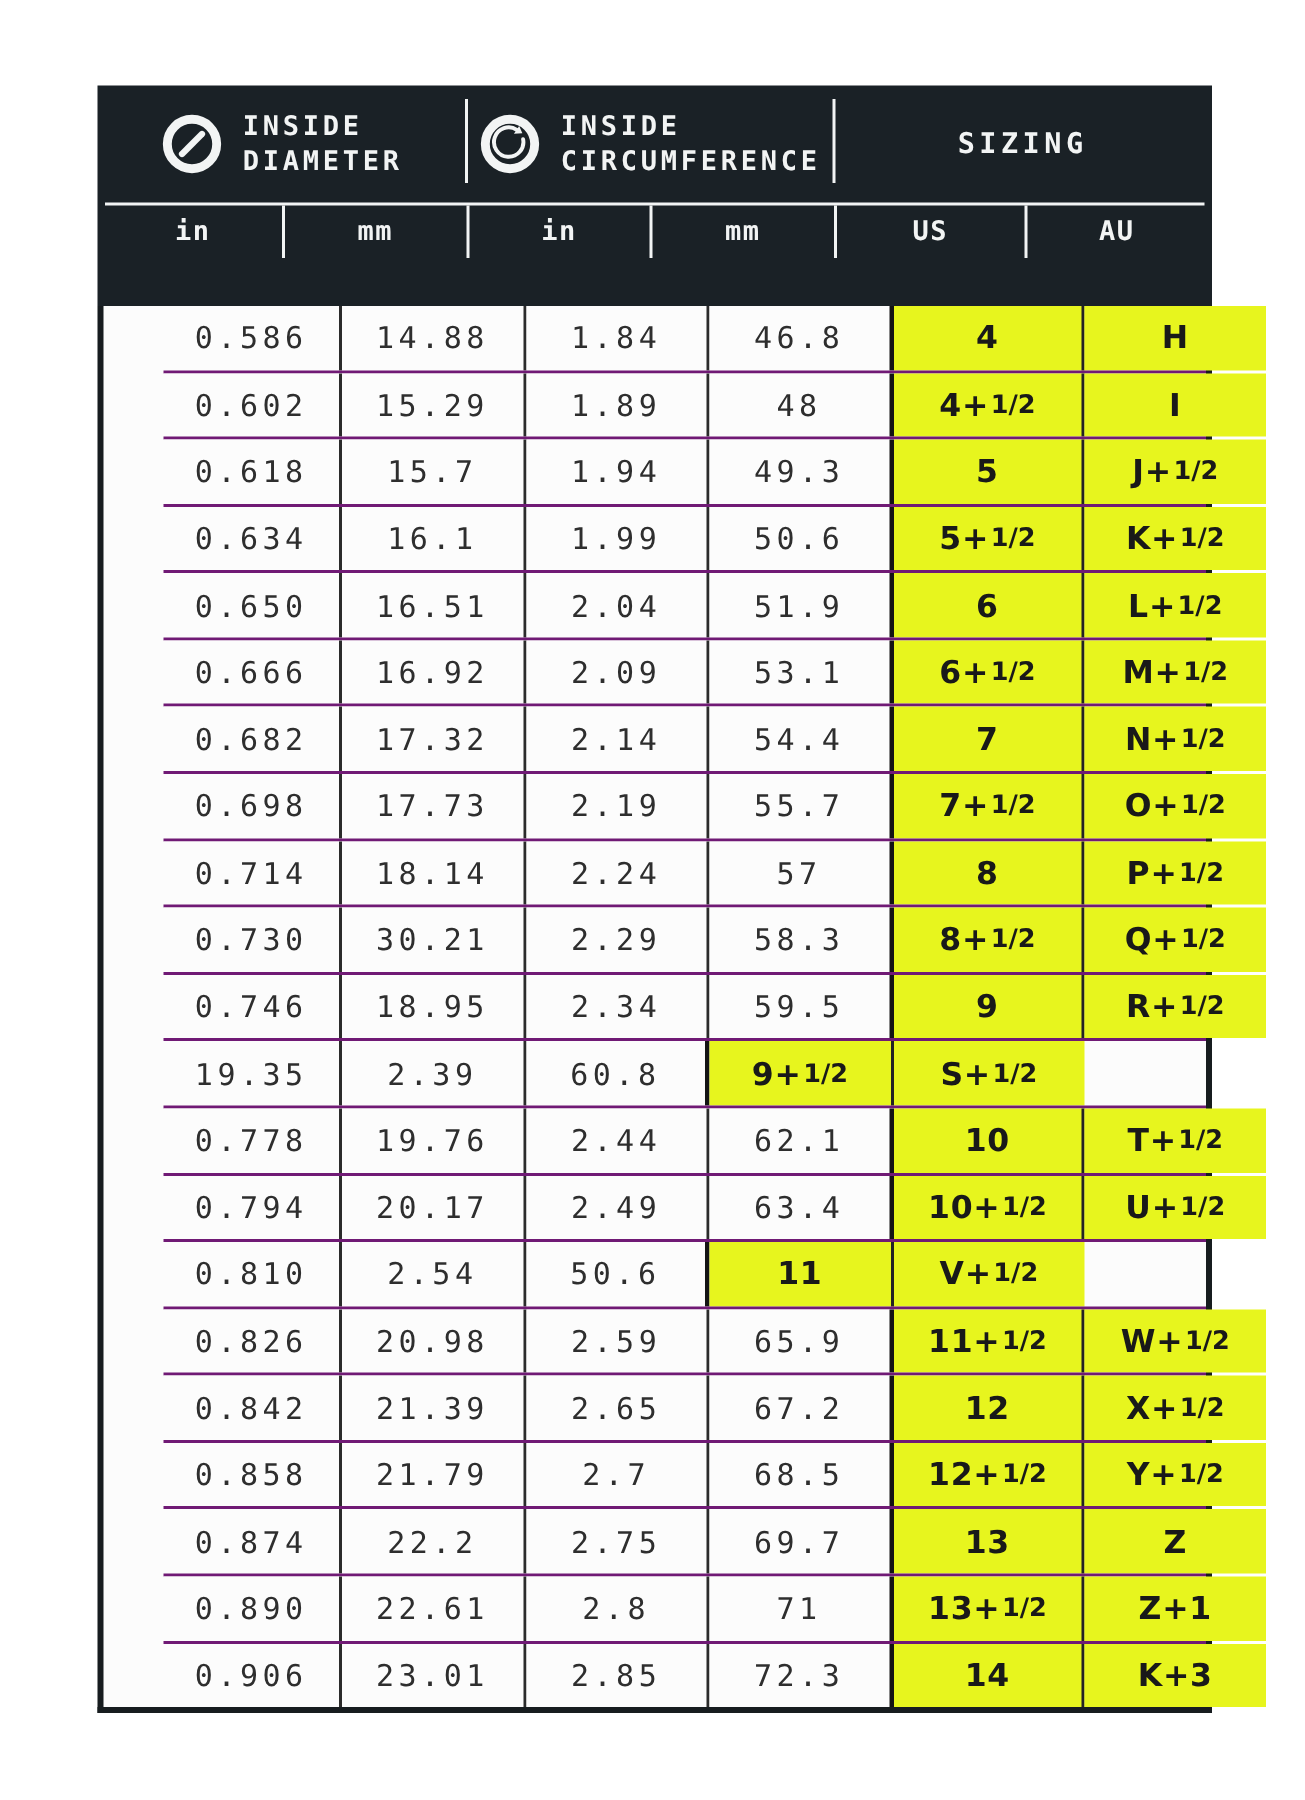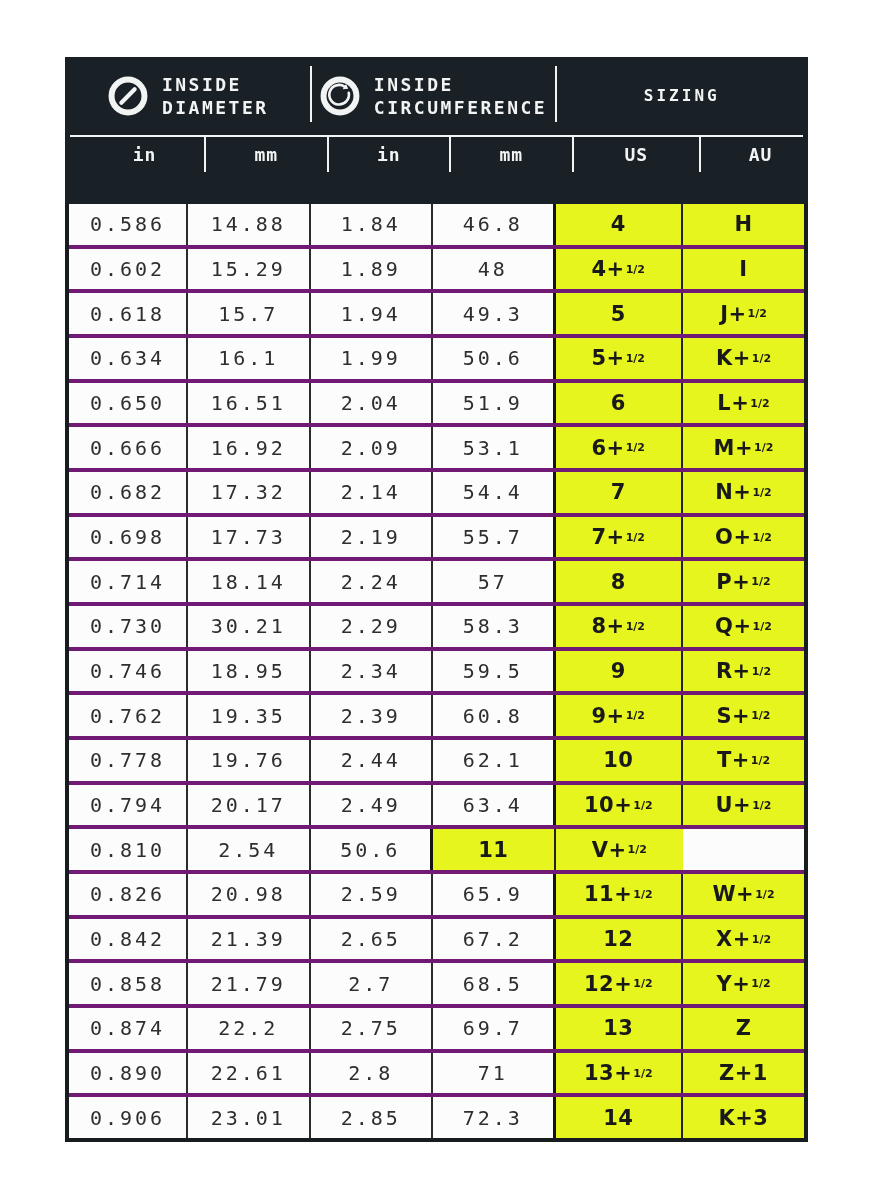--- a/index.html
+++ b/index.html
@@ -15,41 +15,41 @@
     display:flex;flex-direction:column;}
   
   .hdr{background:var(--dark);height:147px;display:flex;flex-direction:column;flex:none;}
   .hdr-top{height:78px;display:grid;grid-template-columns:245.5px 245px 252.5px;}
   .hgroup{position:relative;display:flex;align-items:center;justify-content:center;gap:13px;
     color:var(--rule);}
   .hgroup.sep::before{content:"";position:absolute;left:-1px;top:9px;bottom:13px;width:2px;
     background:var(--rule);}
   .hgroup .glabel{font-weight:bold;font-size:18px;letter-spacing:2.5px;line-height:1.3;
     white-space:pre;}
-  .hgroup.sizing .glabel{letter-spacing:3px;font-size:16px;}
+  .hgroup.sizing .glabel{letter-spacing:3px;font-size:19px;}
   .icon svg{display:block;}
   .rule{height:2px;background:var(--rule);margin:0 5px;flex:none;}
-  .units{height:35px;display:grid;grid-template-columns:var(--cols);padding:0 20px;flex:none;}
+  .units{height:35px;display:grid;grid-template-columns:var(--cols);padding:0 4px;flex:none;}
   .ucell{display:flex;align-items:center;justify-content:center;color:var(--rule);
     font-weight:bold;font-size:18px;letter-spacing:1px;}
   .ucell + .ucell{border-left:2px solid var(--rule);}
   
   .tbody{flex:1;display:flex;flex-direction:column;background:#fcfcfc;
     border:4px solid #171c1f;border-top:none;}
-  .trow{flex:1;display:grid;grid-template-columns:var(--cols);}
-  .trow + .trow{border-top:4px solid #701a75;}
+  .trow{flex:1;display:grid;grid-template-columns:var(--cols);margin-left:40px;}
+  .trow + .trow{border-top:2px solid #701a75;}
   .cell{display:flex;align-items:center;justify-content:center;
     font-size:20px;letter-spacing:3px;color:#2e2e2e;background:#fcfcfc;}
   .c0,.c1,.c2{border-right:2px solid #2b2b2b;}
   .c3{border-right:3px solid #141414;}
   .c4{border-right:2px solid #232323;}
   .c4,.c5{background:var(--hl);letter-spacing:0.5px;
     font-family:"DejaVu Sans","Liberation Sans",sans-serif;font-weight:700;
     font-size:21px;color:#191919;}
-  .fr{font-size:11px;font-weight:700;letter-spacing:0;padding-left:1px;}
+  .fr{font-size:17px;font-weight:700;letter-spacing:0;padding-left:1px;}
 </style>
 </head>
 <body>
 
 <div class="chart">
 
   <div class="hdr">
     <div class="hdr-top">
 
       <div class="hgroup">
@@ -175,21 +175,20 @@
       </div>
       <div class="trow">
         <div class="cell c0">0.746</div>
         <div class="cell c1">18.95</div>
         <div class="cell c2">2.34</div>
         <div class="cell c3">59.5</div>
         <div class="cell c4">9</div>
         <div class="cell c5">R+<span class="fr">1/2</span></div>
       </div>
       <div class="trow">
-        <div class="cell c0">0.762</div>
         <div class="cell c1">19.35</div>
         <div class="cell c2">2.39</div>
         <div class="cell c3">60.8</div>
         <div class="cell c4">9+<span class="fr">1/2</span></div>
         <div class="cell c5">S+<span class="fr">1/2</span></div>
       </div>
       <div class="trow">
         <div class="cell c0">0.778</div>
         <div class="cell c1">19.76</div>
         <div class="cell c2">2.44</div>

